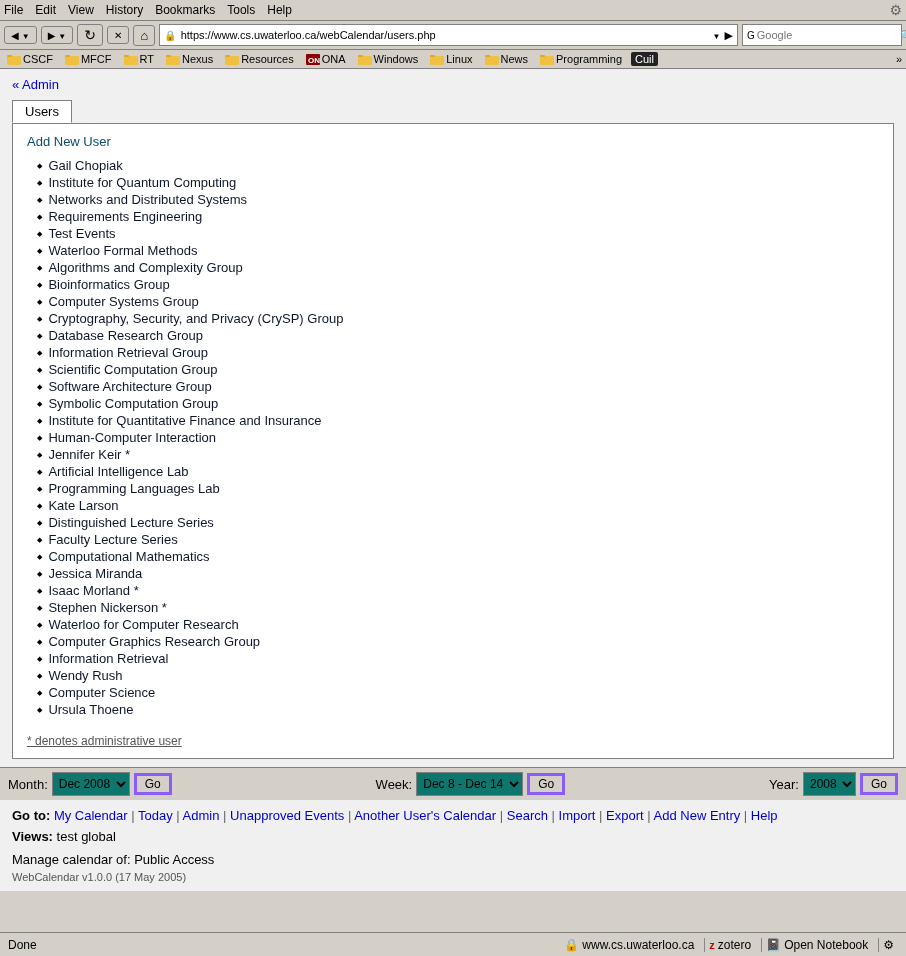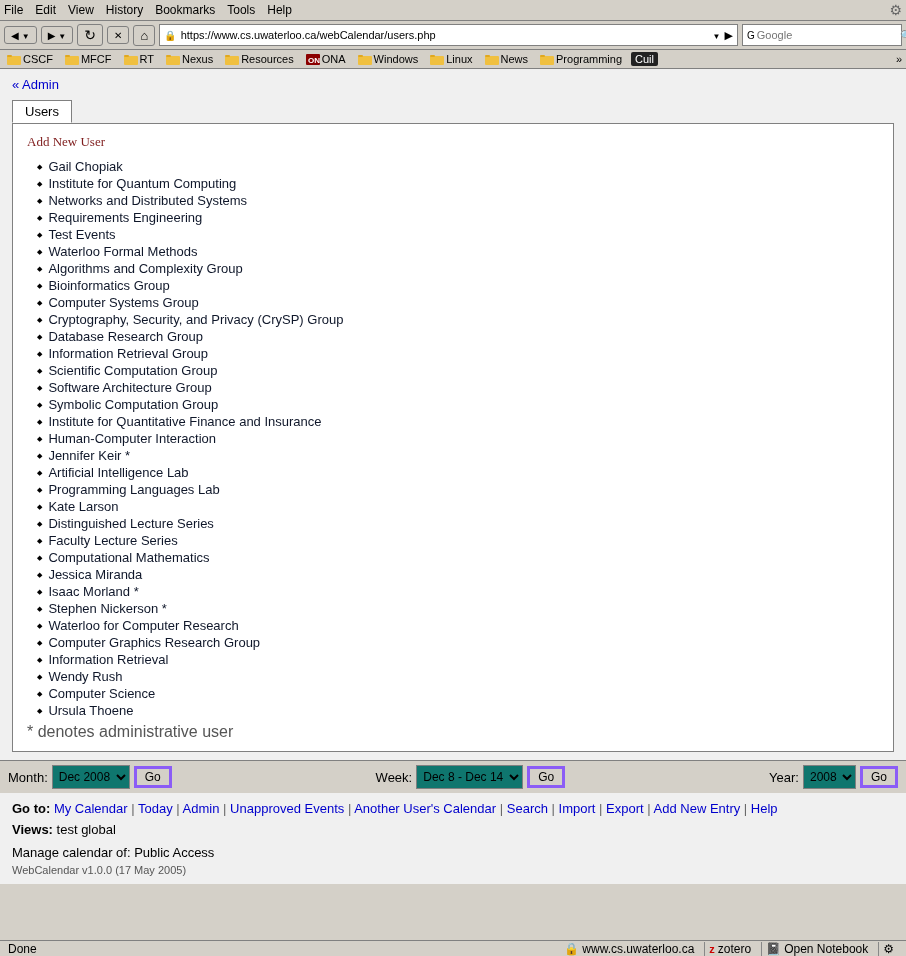--- a/index.html
+++ b/index.html
@@ -128,26 +128,25 @@
 
     
     .main-box {
       border: 1px solid #808080;
       background: white;
       padding: 10px 14px;
       font-size: 13px;
     }
 
     .add-new-user {
-      color: #7f1d1d;
+      color: #0c4a6e;
       text-decoration: none;
       font-size: 13px;
       display: block;
       margin-bottom: 8px;
-      font-family: Liberation Serif, serif;
     }
 
     .user-list {
       list-style: none;
       padding-left: 10px;
     }
     .user-list li {
       padding: 1px 0;
       display: flex;
       align-items: center;
@@ -159,23 +158,24 @@
       font-size: 7px;
       color: #000;
       flex-shrink: 0;
     }
     .user-list li a {
       color: #0f172a;
       text-decoration: none;
     }
 
     .footnote {
-      margin-top: 4px;
-      font-size: 16px;
+      margin-top: 16px;
+      font-size: 12px;
       color: #555;
+      text-decoration: underline;
     }
 
     
     .bottom-bar {
       background: #d4d0c8;
       border-top: 1px solid #808080;
       padding: 4px 8px;
       display: flex;
       align-items: center;
       justify-content: space-between;
@@ -226,21 +226,21 @@
       border-top: 1px solid #808080;
       padding: 2px 8px;
       display: flex;
       align-items: center;
       justify-content: space-between;
       font-size: 12px;
       position: fixed;
       bottom: 0;
       left: 0;
       right: 0;
-      height: 16px;
+      height: 24px;
     }
     .status-left { display: flex; align-items: center; }
     .status-right { display: flex; align-items: center; gap: 6px; }
     .status-item {
       display: flex;
       align-items: center;
       gap: 3px;
       padding: 0 4px;
       border-left: 1px solid #888;
     }

